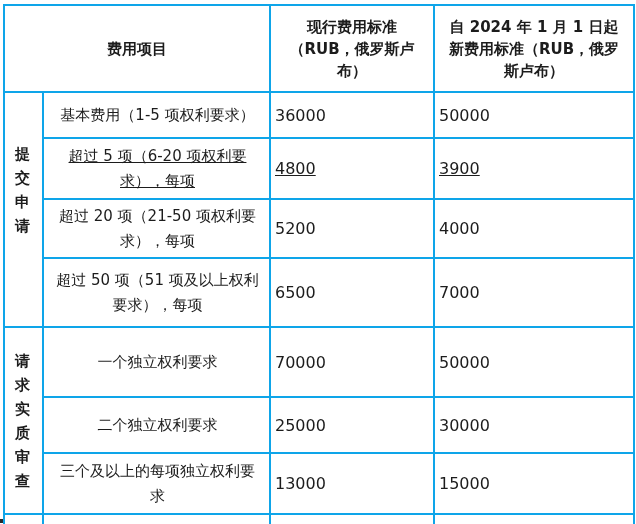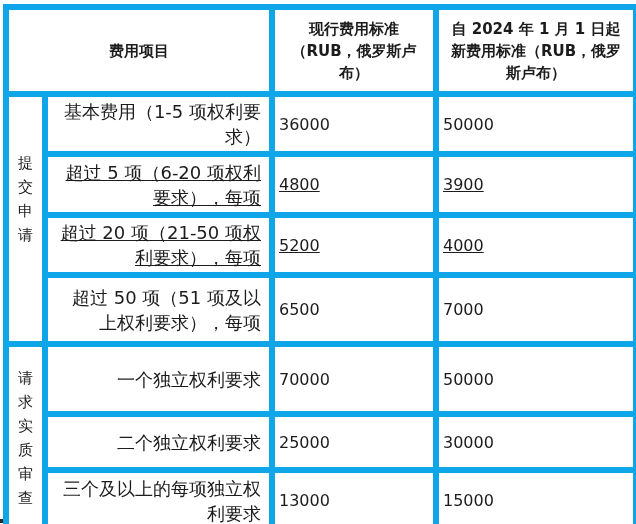--- a/index.html
+++ b/index.html
@@ -19,63 +19,63 @@
     position: absolute;
     left: 3px;
     top: 4px;
     width: 630px;
     border-collapse: collapse;
     table-layout: fixed;
     border: 2px solid #454545;
   }
   table.fee-table th,
   table.fee-table td {
-    border: 6px solid #0ea5e9;
+    border: 2px solid #0ea5e9;
     overflow: hidden;
   }
   th.hdr {
     font-weight: bold;
     font-size: 15px;
     line-height: 22px;
     text-align: center;
     vertical-align: middle;
     padding: 2px 10px;
   }
   td.item {
-    font-size: 18px;
+    font-size: 15px;
     line-height: 25px;
-    text-align: right;
+    text-align: center;
     vertical-align: middle;
     padding: 2px 8px 2px 10px;
   }
   td.num {
     font-size: 16px;
     vertical-align: middle;
     padding: 0 4px;
   }
   td.group {
     vertical-align: middle;
     padding: 0;
   }
   td.group .vtext {
     width: 17px;
     margin: 0 auto;
-    font-weight: normal;
+    font-weight: bold;
     font-size: 15px;
     line-height: 24px;
-    text-align: center;
+    text-align: left;
     word-break: break-all;
   }
   td.group.lift .vtext {
     margin-bottom: 40px;
   }
   tr.row-header  { height: 87px; }
   tr.row-1 { height: 46px; }
   tr.row-2 { height: 61px; text-decoration: underline; }
-  tr.row-3 { height: 59px; text-decoration: underline; }
+  tr.row-3 { height: 59px; }
   tr.row-4 { height: 69px; }
   tr.row-5 { height: 70px; margin-top: 36px; }
   tr.row-6 { height: 56px; margin-top: 20px; }
   tr.row-7 { height: 61px; margin-left: 36px; }
   tr.row-partial { height: 40px; }
   .corner-mark {
     position: absolute;
     left: 0;
     top: 519px;
     width: 3px;

